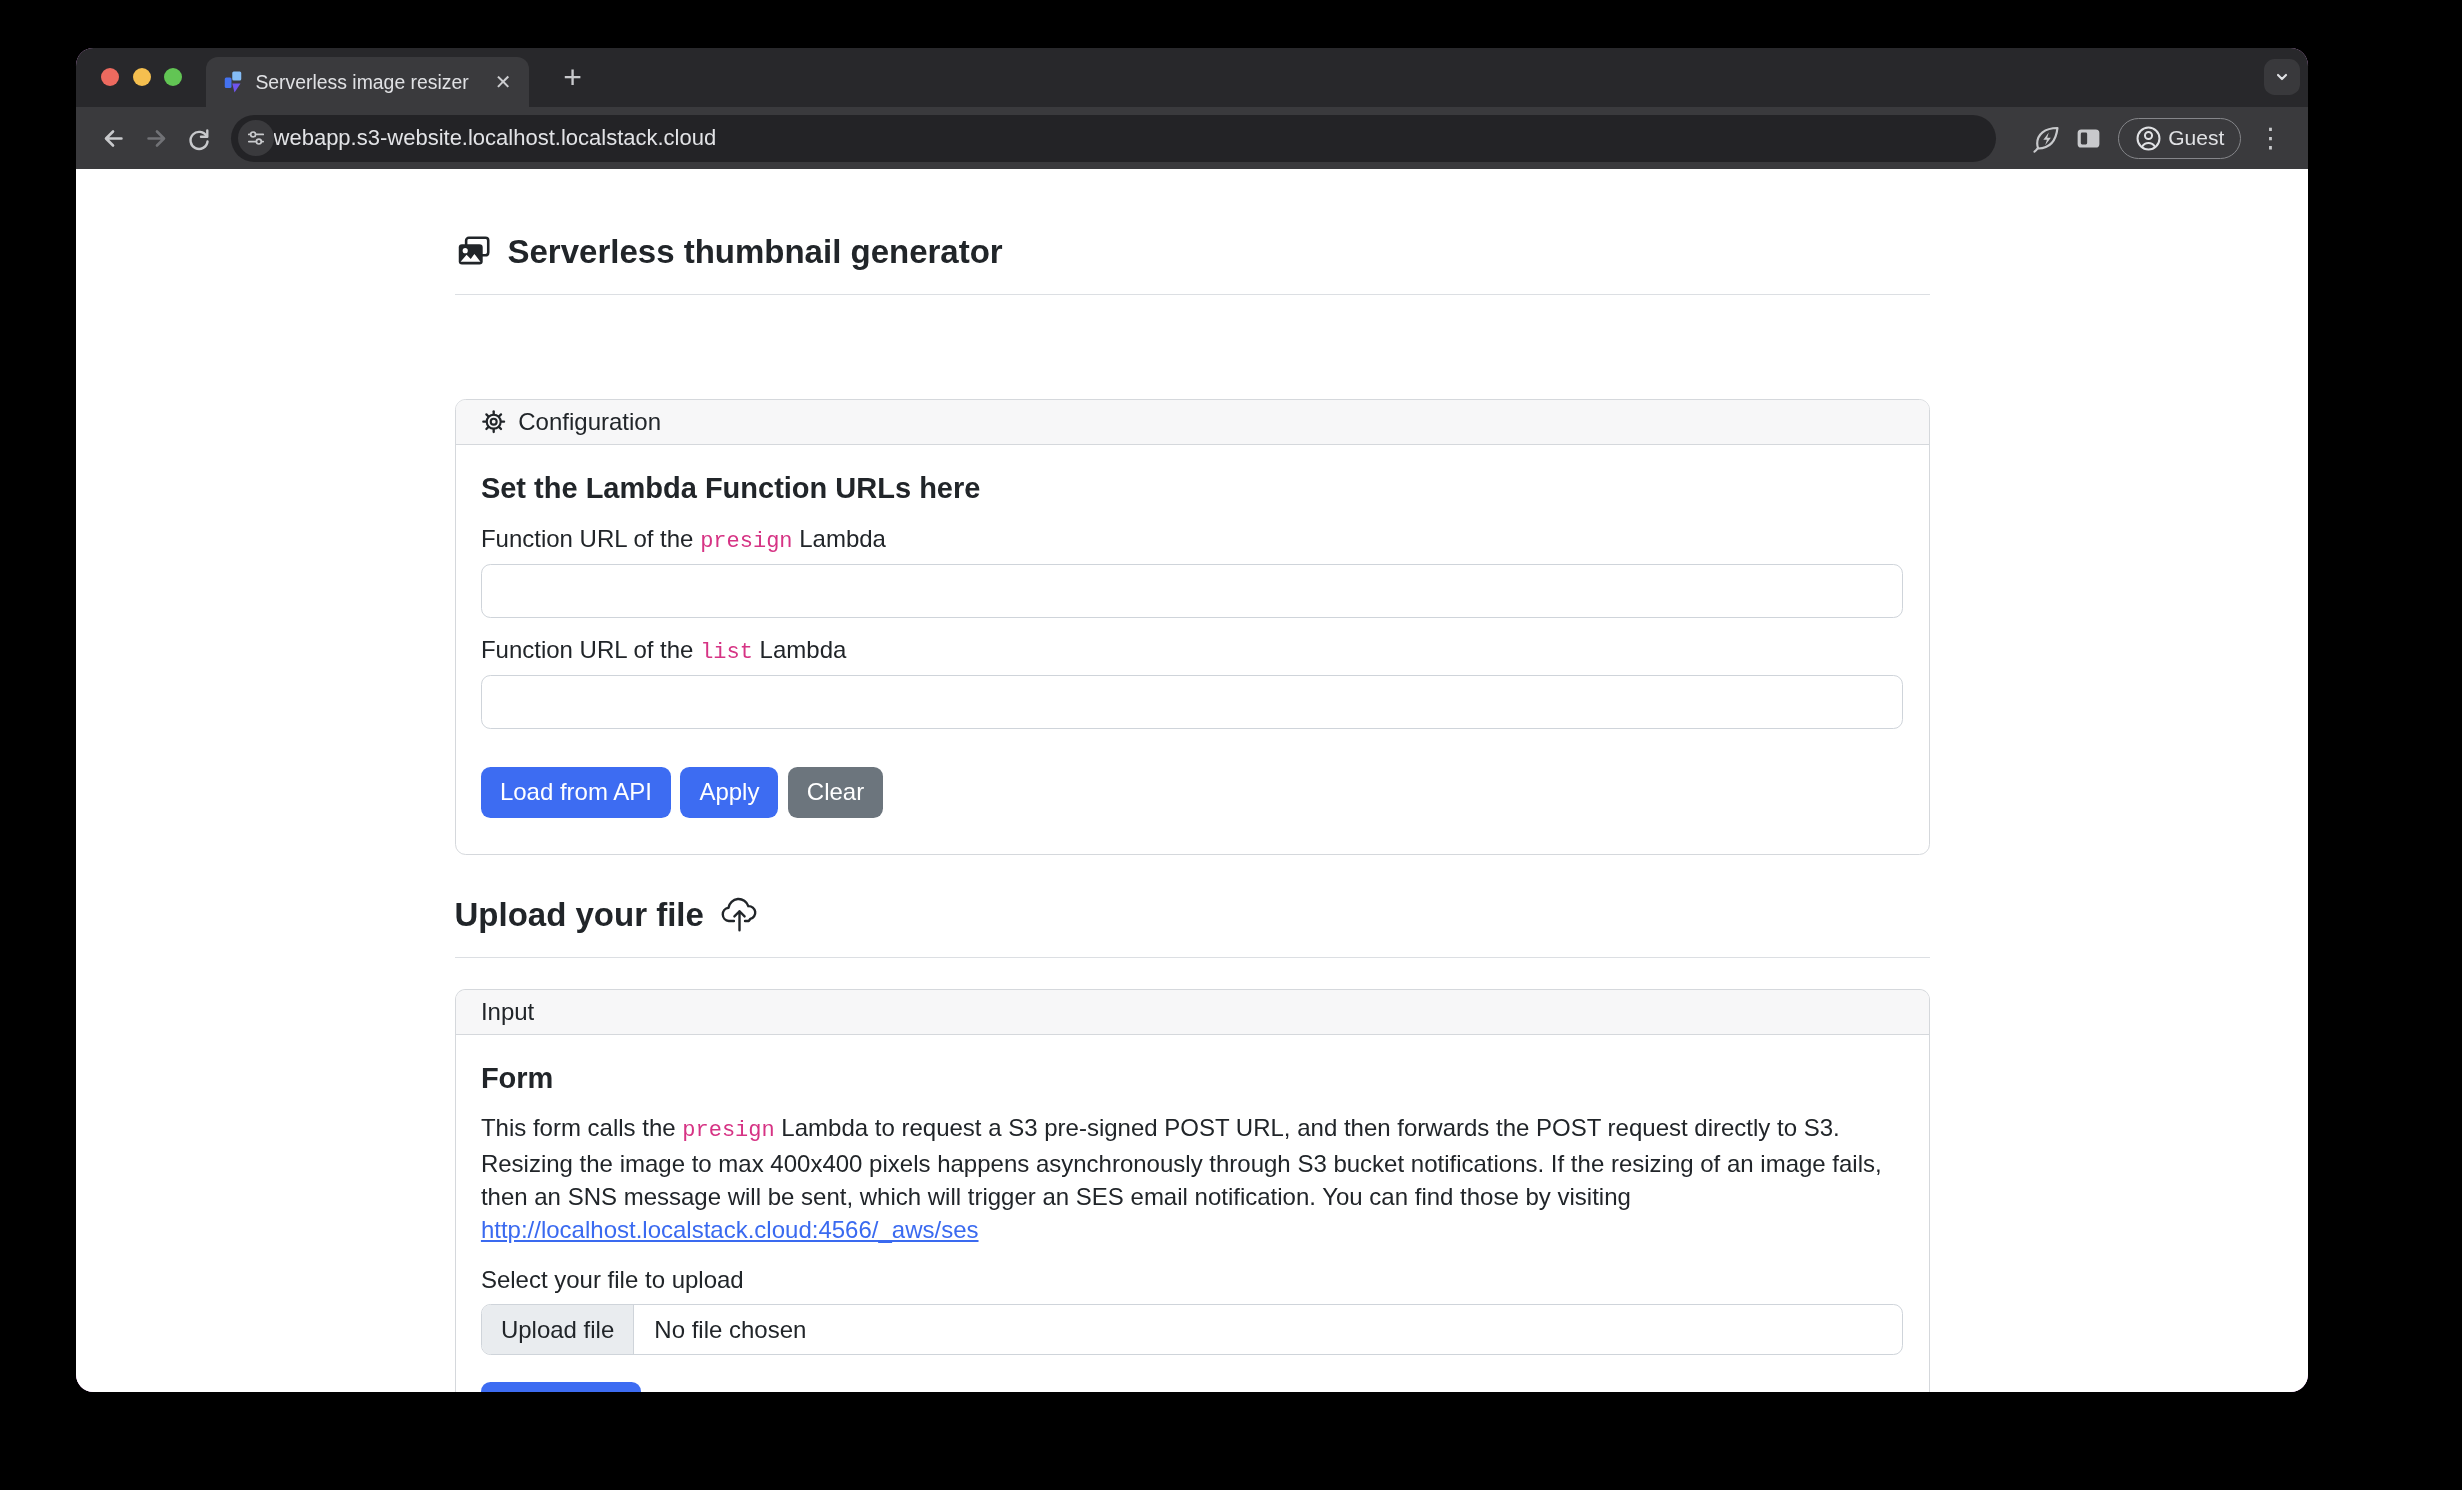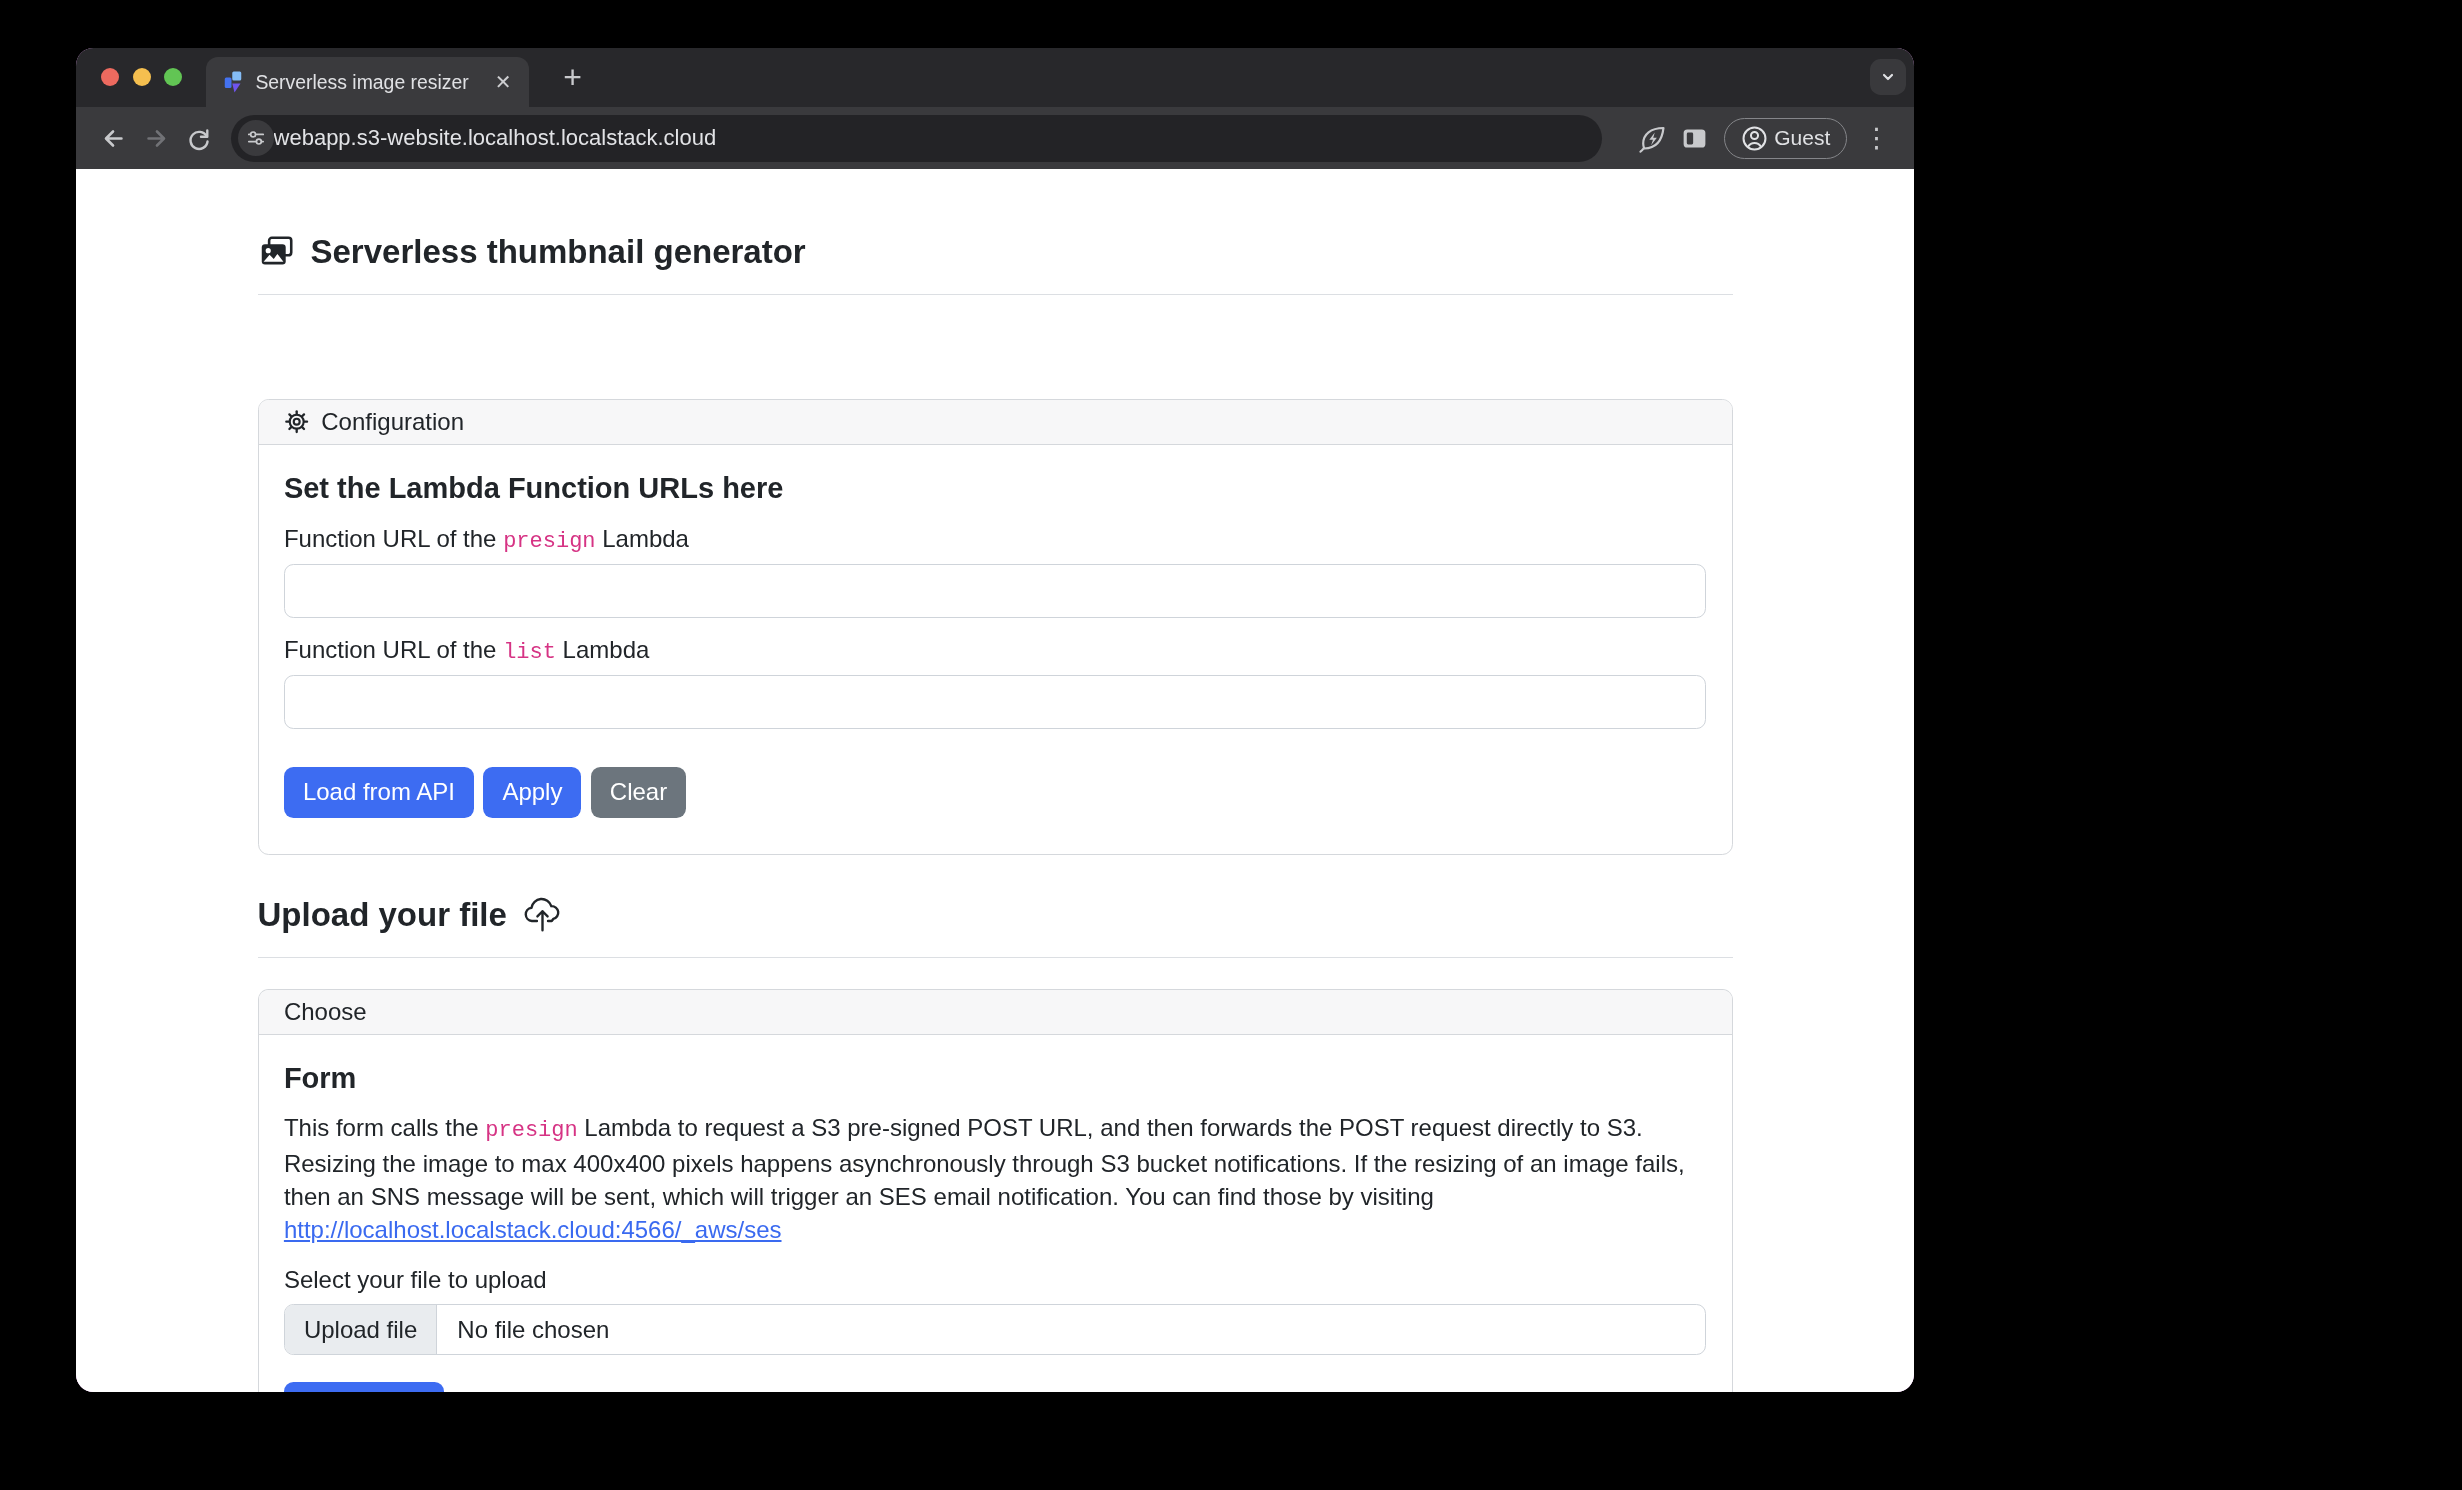--- a/index.html
+++ b/index.html
@@ -1,21 +1,21 @@
 <!DOCTYPE html>
 <html style="font-size:10.7px"><head>
 <meta charset="utf-8">
 <style>
   * { box-sizing: border-box; }
   html,body { margin:0; padding:0; background:#000; }
   body { width:2462px; height:1491px; font-family:"Liberation Sans","DejaVu Sans",sans-serif; }
   .stage { position:relative; width:2462px; height:1491px; background:#000; overflow:hidden; }
 
   
-  .window { position:absolute; left:76px; top:48px; width:1838px; height:1344px;
+  .window { position:absolute; left:76px; top:48px; width:2232px; height:1344px;
             border-radius:17.4px; overflow:hidden; background:#f0abfc; display:flex; flex-direction:column; }
 
   
   .tabstrip { position:relative; height:59px; background:#28282b; flex:none; }
   .traffic { position:absolute; left:25.4px; top:20px; display:flex; gap:13.4px; }
   .traffic .dot { width:18px; height:18px; border-radius:50%; }
   .dot-red { background:#ed6a5f; } .dot-yellow { background:#f5bf4f; } .dot-green { background:#62c554; }
 
   .tab { position:absolute; left:130px; top:9.4px; width:323px; height:50px; background:#3a3a3d;
          border-radius:12px 12px 0 0; display:flex; align-items:center; padding:0 14.7px; gap:10.7px; }
@@ -229,21 +229,21 @@
               <path d="M16 27 H10.5 a7.2 7.2 0 0 1 -0.4-14.3 A11 11 0 0 1 31.5 11 A7 7 0 0 1 33.6 24.8 L32 27 h-4" fill="none" stroke="#212529" stroke-width="2.6" stroke-linecap="round" stroke-linejoin="round"></path>
               <path d="M22 37 V16.5 M16.5 22 L22 16.5 L27.5 22" fill="none" stroke="#212529" stroke-width="2.6" stroke-linecap="round" stroke-linejoin="round"></path>
             </svg>
           </span>
         </h2>
 
         <hr class="rule">
 
         <section class="card card-input">
           <div class="card-header">
-            <span>Choose</span>
+            <span>Input</span>
           </div>
           <div class="card-body">
             <h3>Form</h3>
 
             <p class="form-desc"><span>This form calls the </span><code class="inline-code">presign</code><span> Lambda to request a S3 pre-signed POST URL, and then forwards the POST request directly to S3. Resizing the image to max 400x400 pixels happens asynchronously through S3 bucket notifications. If the resizing of an image fails, then an SNS message will be sent, which will trigger an SES email notification. You can find those by visiting </span><a href="#">http://localhost.localstack.cloud:4566/_aws/ses</a></p>
 
             <label class="field-label">Select your file to upload</label>
 
             <div class="file-control">
               <span class="choose-btn">Upload file</span>

